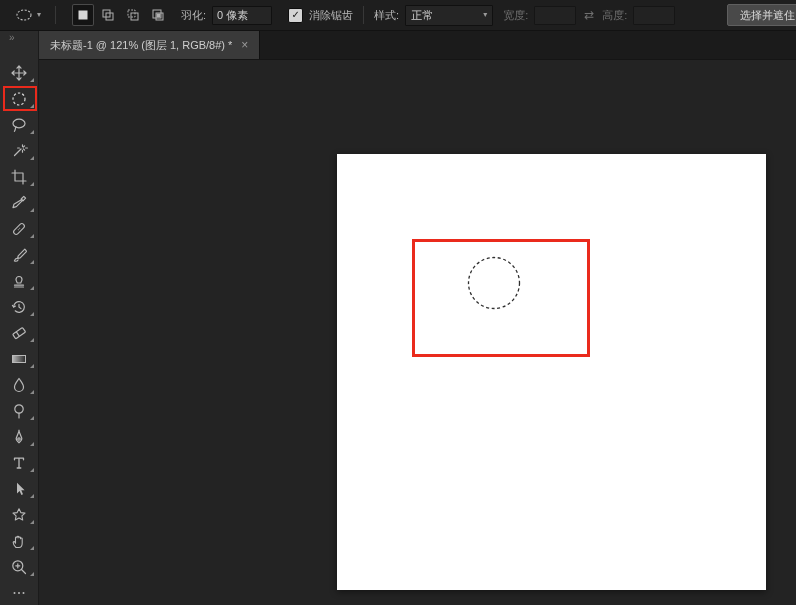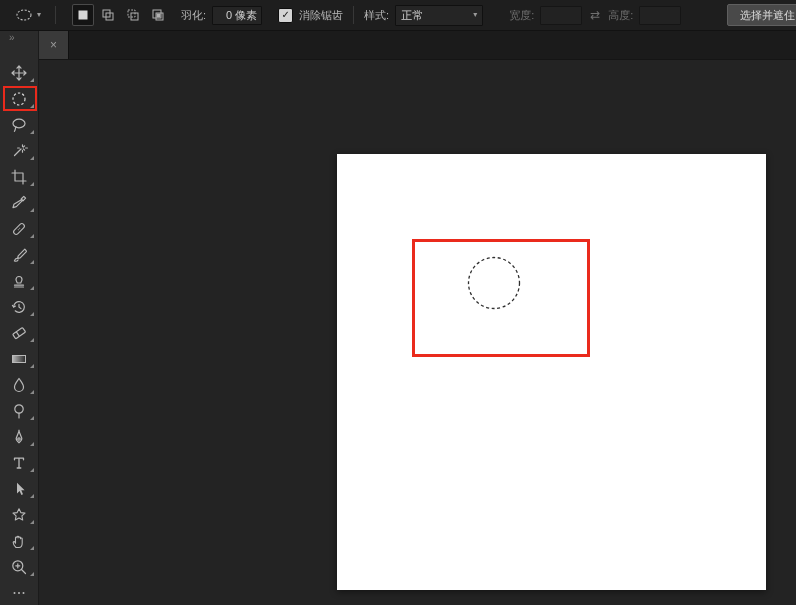--- a/index.html
+++ b/index.html
@@ -21,21 +21,21 @@
   .vsep{width:1px;height:18px;background:#383838;flex:none;margin:0 4px;}
   .mode-group{display:flex;align-items:center;gap:3px;margin:0 6px 0 6px;}
   .mode-btn{width:22px;height:22px;display:flex;align-items:center;justify-content:center;border-radius:2px;}
   .mode-btn.active{background:#141414;box-shadow:inset 0 0 0 1px #4a4a4a;}
   .field{
     height:19px;background:#252525;border:1px solid #101010;border-radius:1px;
     color:#d0d0d0;font-size:11px;padding:0 4px;box-sizing:border-box;
     font-family:"Liberation Sans","DejaVu Sans",sans-serif;
   }
   input.field{outline:none;}
-  .field.feather{width:50px;text-align:right;}
+  .field.feather{width:60px;}
   .field.dim{width:42px;background:#222222;border-color:#151515;}
   .dropdown{
     width:76px;height:19px;background:#252525;border:1px solid #101010;border-radius:1px;
     display:flex;align-items:center;justify-content:space-between;padding:0 5px;color:#d0d0d0;gap:16px;
   }
   .dimlabel{color:#6f6f6f;}
   .swap{color:#6f6f6f;font-size:12px;margin:0 2px;}
   .checkbox{
     width:13px;height:13px;background:#d4d4d4;border-radius:2px;border:1px solid #0e0e0e;
     display:flex;align-items:center;justify-content:center;
@@ -125,21 +125,21 @@
   <span>消除锯齿</span>
 
   <div class="vsep"></div>
 
   <span>样式:</span>
   <div class="dropdown">
     <span>正常</span>
     <span class="chev">▾</span>
   </div>
 
-  <span class="dimlabel" style="margin-left:20px">宽度:</span>
+  <span class="dimlabel" style="margin-left:4px">宽度:</span>
   <input class="field dim" disabled="" value="" style="">
   <span class="swap">⇄</span>
   <span class="dimlabel">高度:</span>
   <input class="field dim" disabled="" value="" style="">
 
   <div class="sm-btn">选择并遮住</div>
 </div>
 
 <div class="workspace">
 
@@ -318,20 +318,21 @@
           <circle cx="13.5" cy="9" r="1" fill="#b9b9b9"></circle>
         </svg>
       </div>
 
     </div>
   </div>
 
   <div class="doc-area">
     <div class="tab-bar">
       <div class="tab">
+        <span>未标题-1 @ 121% (图层 1, RGB/8#) *</span>
         <span class="tab-close">×</span>
       </div>
     </div>
 
     <div class="pasteboard">
       <div class="canvas">
         <div class="red-rect"></div>
         <svg class="sel-svg" width="58" height="58" viewBox="0 0 58 58">
           <circle cx="29" cy="29" r="25.5" fill="none" stroke="#2f2f2f" stroke-width="1.3" stroke-dasharray="3 2.6"></circle>
         </svg>

